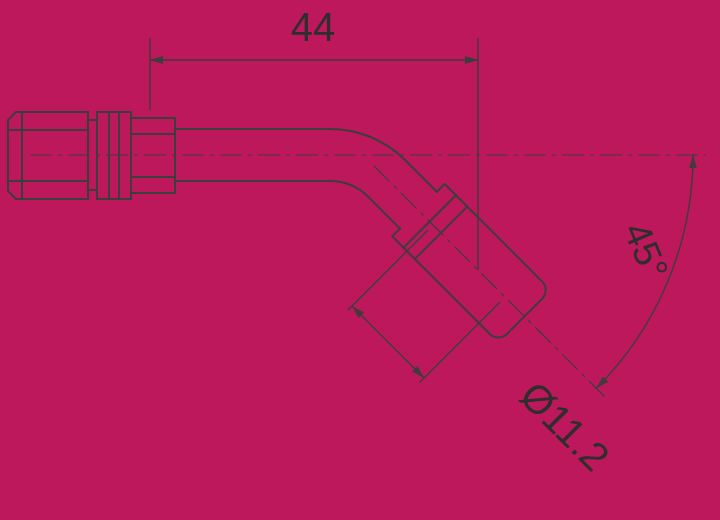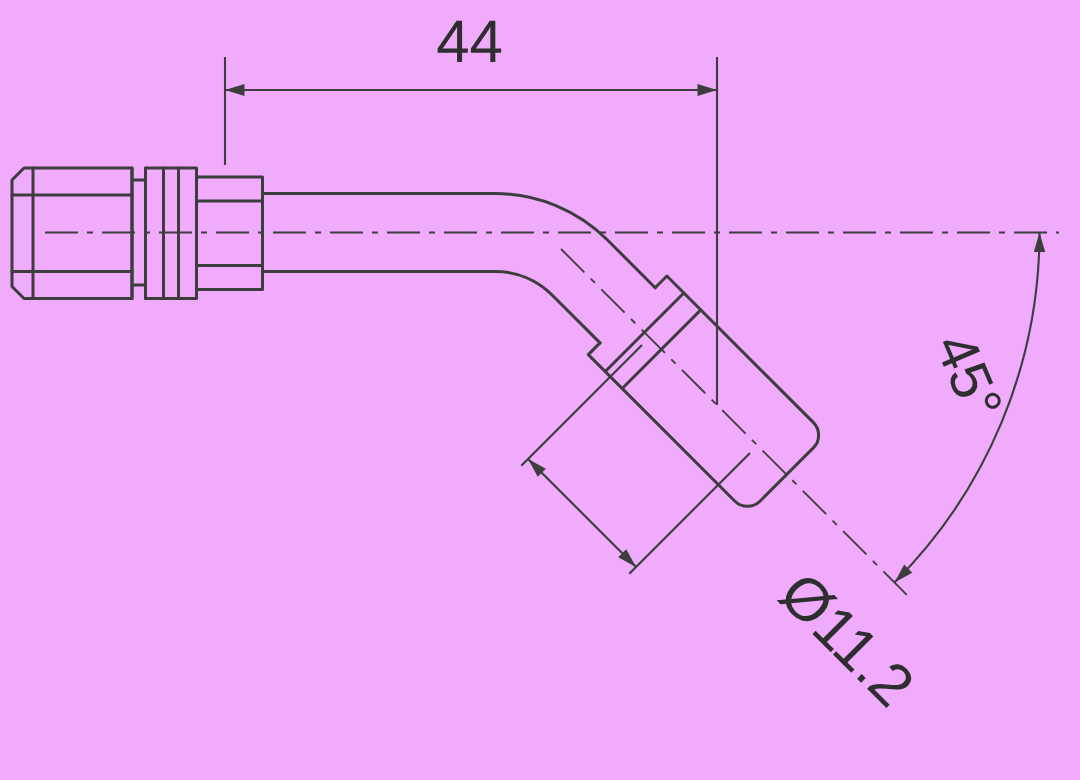--- a/index.html
+++ b/index.html
@@ -5,21 +5,21 @@
   html, body {
     margin: 0;
     padding: 0;
     background: #ffffff;
     font-family: "Liberation Sans", sans-serif;
   }
   .stage {
     position: relative;
     width: 720px;
     height: 520px;
-    background: #f0abfc;
+    background: #be185d;
     overflow: hidden;
   }
   svg { display: block; }
   .part-line {
     fill: none;
     stroke: #3d3d3d;
     stroke-width: 2;
     stroke-linecap: round;
     stroke-linejoin: round;
   }

